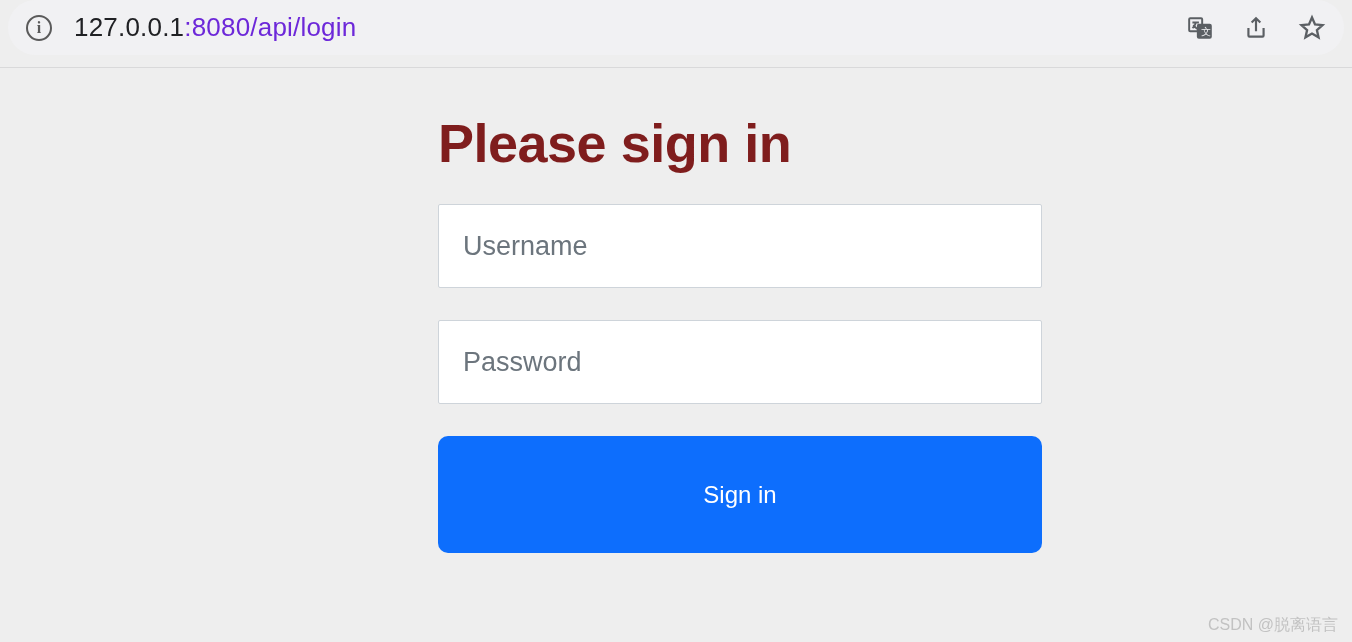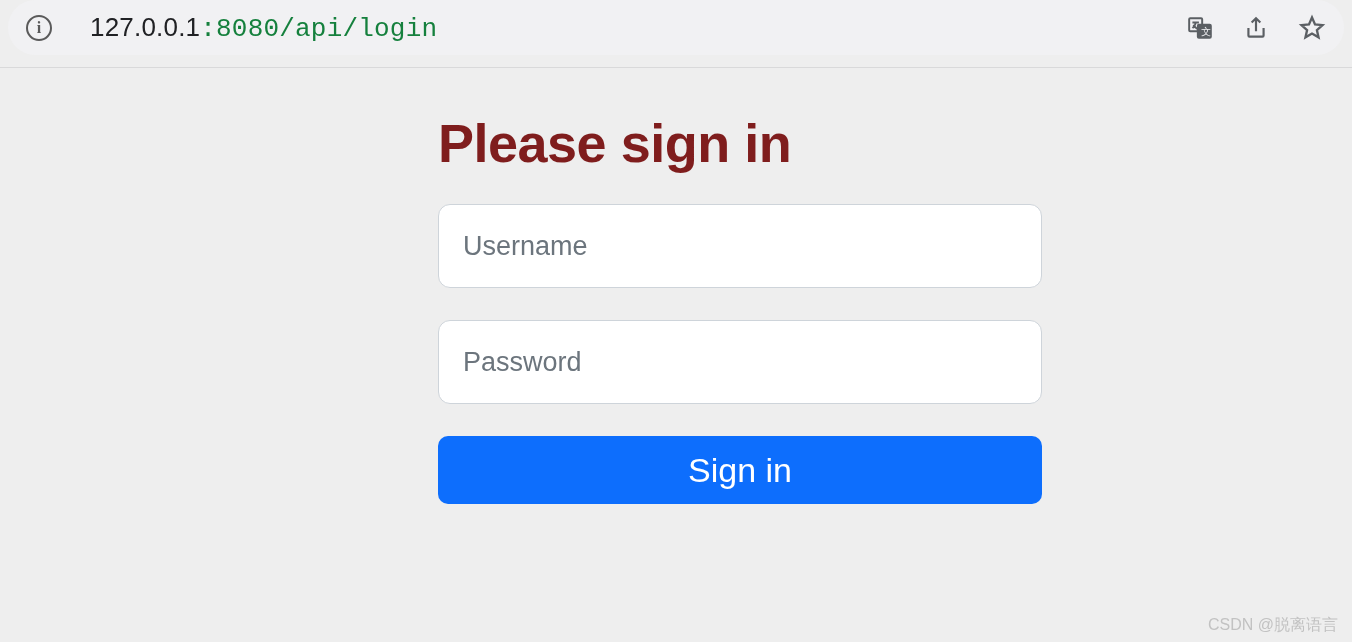--- a/index.html
+++ b/index.html
@@ -22,46 +22,46 @@
     .addr-left { display: flex; align-items: center; gap: 22px; }
     .info-icon {
       width: 26px; height: 26px;
       border: 2.4px solid #5a5a5a;
       border-radius: 50%;
       display: flex; align-items: center; justify-content: center;
       font-size: 16px; font-weight: 700; color: #5a5a5a;
       font-family: Georgia, serif;
     }
     .url { font-size: 26px; letter-spacing: .2px; }
-    .url-host { color: #202124; margin-left: 16px; }
-    .url-path { color: #15803d; font-family: Liberation Mono, monospace; }
+    .url-host { color: #202124; }
+    .url-path { color: #6d28d9; }
     .addr-right { margin-left: auto; display: flex; align-items: center; gap: 28px; }
     .toolbar-icon { width: 28px; height: 28px; color: #5b5f63; display:flex; align-items:center; justify-content:center; }
 
     .page { background: #eeeeee; padding-top: 44px; min-height: 586px; }
     .form-wrap { width: 604px; margin: 0 auto 0 438px; }
     .title { font-size: 54px; font-weight: 600; color: #7f1d1d; letter-spacing: -.5px; margin-bottom: 30px; }
     .field {
       width: 100%; height: 84px;
       background: #fff;
       border: 1px solid #ced4da;
-      border-radius: 12px;
+      border-radius: 2px;
       font-size: 27px;
       padding: 0 24px;
       color: #212529;
       margin-bottom: 32px;
       outline: none;
     }
     .field::placeholder { color: #6c757d; }
     .signin-btn {
-      width: 100%; height: 68px;
+      width: 100%; height: 117px;
       background: #0d6efd;
       color: #fff;
       border: none; border-radius: 10px;
-      font-size: 34px;
+      font-size: 24px;
       cursor: pointer;
     }
     .watermark {
       position: absolute; right: 14px; bottom: 6px;
       font-size: 16px; color: #c2c2c2; font-family: Arial, sans-serif; margin-left: 36px;
     }
     .hr-sep { border: none; border-top: 1px solid #d9d9da; margin-top: 12px; }
   </style>
 </head>
 <body>

